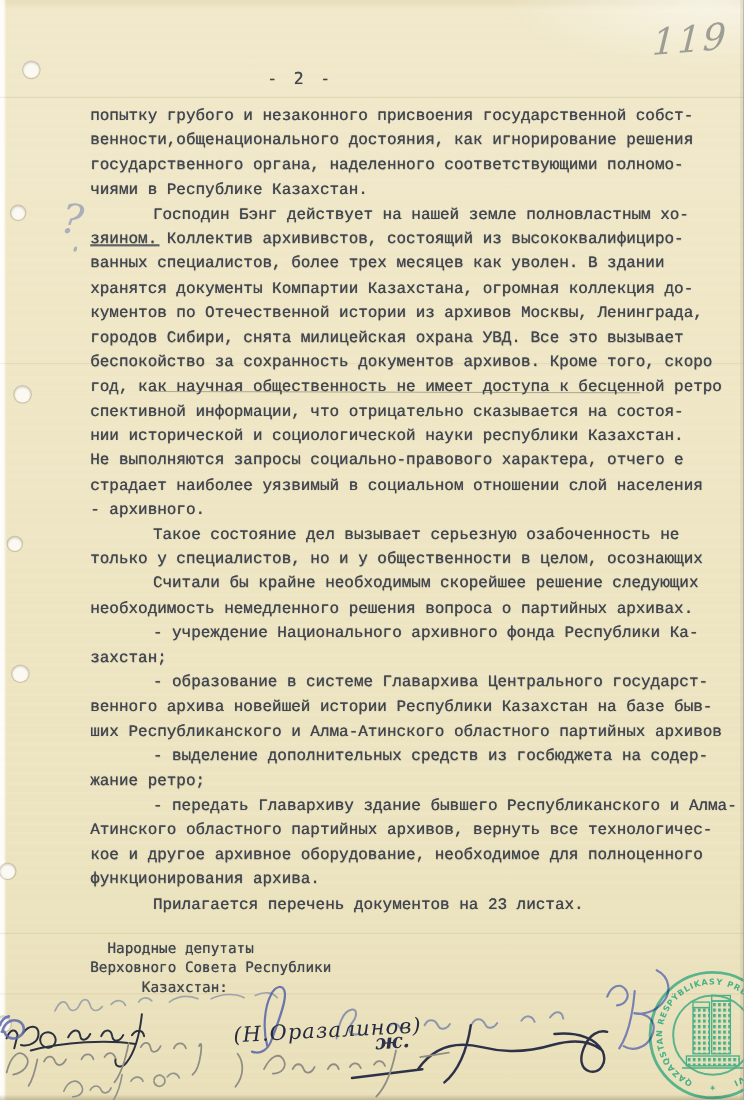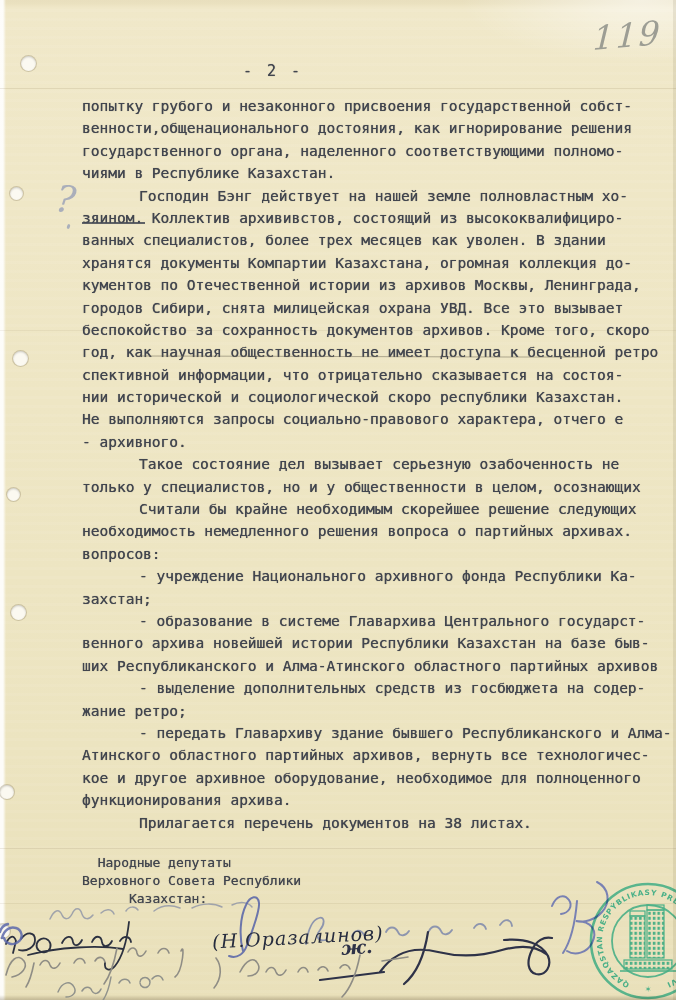--- a/index.html
+++ b/index.html
@@ -27,21 +27,21 @@
     font-style:italic; font-size:33px; color:#8e9089; opacity:.85;
     transform:rotate(-5deg) skewX(-8deg); letter-spacing:2px;}
 
   .qmark{position:absolute; left:56px; top:178px; font-family:"DejaVu Serif", serif;
     font-style:italic; font-size:37px; color:#99a1b8; opacity:.8; transform:rotate(7deg);}
   .qdot{position:absolute; left:67px; top:224px; width:3px; height:5px; border-radius:50%;
     background:#99a1b8; opacity:.8; transform:rotate(20deg);}
 
   .body{position:absolute; left:82px; top:95px; width:590px; font-size:14.5px;
     color:#41454e; text-shadow:0 0 .7px rgba(55,58,68,.8), .4px .4px 0 rgba(55,58,68,.2);}
-  .body .tl{height:22.4px; line-height:22.4px; white-space:pre;}
+  .body .tl{height:22.4px; line-height:22.4px; white-space:pre;font-family:Liberation Mono, monospace;}
   .body .tl.first{padding-left:57px;}
 
   .u-solid{position:absolute; left:82px; top:222px; width:63px; height:1.6px;
     background:#454a55; opacity:.85;}
   .u-pencil{position:absolute; left:136px; top:356px; width:446px; height:1px;
     background:rgba(110,104,86,.5); transform:rotate(.15deg);}
 
   .closing{position:absolute; left:82px; top:854px; font-size:13px;
     color:#41454e; text-shadow:0 0 .7px rgba(55,58,68,.8);}
   .closing .tl{height:17.8px; line-height:17.8px; white-space:pre;}
@@ -88,40 +88,40 @@
       <div class="tl">чиями в Республике Казахстан.</div>
       <div class="tl first">Господин Бэнг действует на нашей земле полновластным хо-</div>
       <div class="tl">зяином. Коллектив архививстов, состоящий из высококвалифициро-</div>
       <div class="tl">ванных специалистов, более трех месяцев как уволен. В здании</div>
       <div class="tl">хранятся документы Компартии Казахстана, огромная коллекция до-</div>
       <div class="tl">кументов по Отечественной истории из архивов Москвы, Ленинграда,</div>
       <div class="tl">городов Сибири, снята милицейская охрана УВД. Все это вызывает</div>
       <div class="tl">беспокойство за сохранность документов архивов. Кроме того, скоро</div>
       <div class="tl">год, как научная общественность не имеет доступа к бесценной ретро</div>
       <div class="tl">спективной информации, что отрицательно сказывается на состоя-</div>
-      <div class="tl">нии исторической и социологической скоро республики Казахстан.</div>
+      <div class="tl">нии исторической и социологической науки республики Казахстан.</div>
       <div class="tl">Не выполняются запросы социально-правового характера, отчего е</div>
+      <div class="tl">страдает наиболее уязвимый в социальном отношении слой населения</div>
       <div class="tl">- архивного.</div>
       <div class="tl first">Такое состояние дел вызывает серьезную озабоченность не</div>
       <div class="tl">только у специалистов, но и у общественности в целом, осознающих</div>
       <div class="tl first">Считали бы крайне необходимым скорейшее решение следующих</div>
       <div class="tl">необходимость немедленного решения вопроса о партийных архивах.</div>
-      <div class="tl">вопросов:</div>
       <div class="tl first">- учреждение Национального архивного фонда Республики Ка-</div>
       <div class="tl">захстан;</div>
       <div class="tl first">- образование в системе Главархива Центрального государст-</div>
       <div class="tl">венного архива новейшей истории Республики Казахстан на базе быв-</div>
       <div class="tl">ших Республиканского и Алма-Атинского областного партийных архивов</div>
       <div class="tl first">- выделение дополнительных средств из госбюджета на содер-</div>
       <div class="tl">жание ретро;</div>
       <div class="tl first">- передать Главархиву здание бывшего Республиканского и Алма-</div>
       <div class="tl">Атинского областного партийных архивов, вернуть все технологичес-</div>
       <div class="tl">кое и другое архивное оборудование, необходимое для полноценного</div>
       <div class="tl">функционирования архива.</div>
-      <div class="tl first">Прилагается перечень документов на 38 листах.</div>
+      <div class="tl first">Прилагается перечень документов на 23 листах.</div>
     </div>
 
   <div class="u-solid"></div>
   <div class="u-pencil"></div>
 
   <div class="closing">
       <div class="tl">  Народные депутаты</div>
       <div class="tl">Верховного Совета Республики</div>
       <div class="tl">      Казахстан:</div>
     </div>

